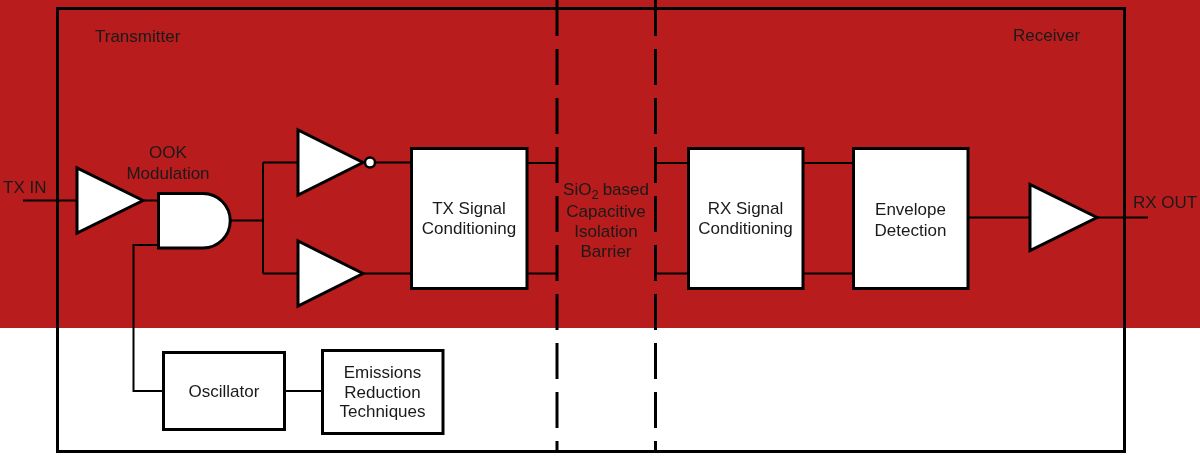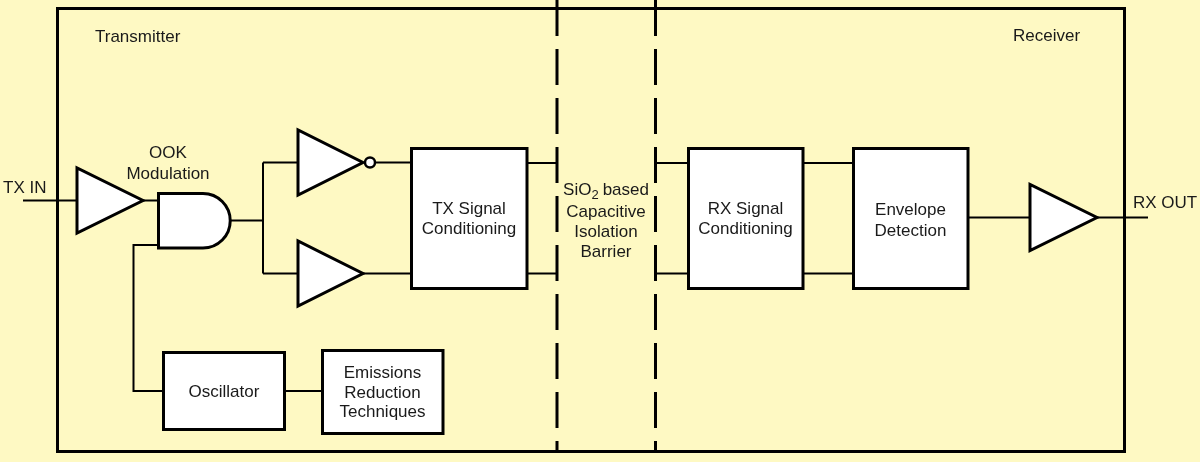--- a/index.html
+++ b/index.html
@@ -6,22 +6,22 @@
     margin: 0;
     padding: 0;
     background: #ffffff;
     width: 1200px;
     height: 462px;
     overflow: hidden;
   }
   .diagram-wrap {
     position: relative;
     width: 1200px;
-    height: 462px;
-    background: #fef9c3;
+    height: 328px;
+    background: #b91c1c;
   }
   svg {
     display: block;
     font-family: "Liberation Sans", sans-serif;
   }
   .lbl {
     font-size: 17px;
     fill: #1a1a1a;
   }
   .sub {

